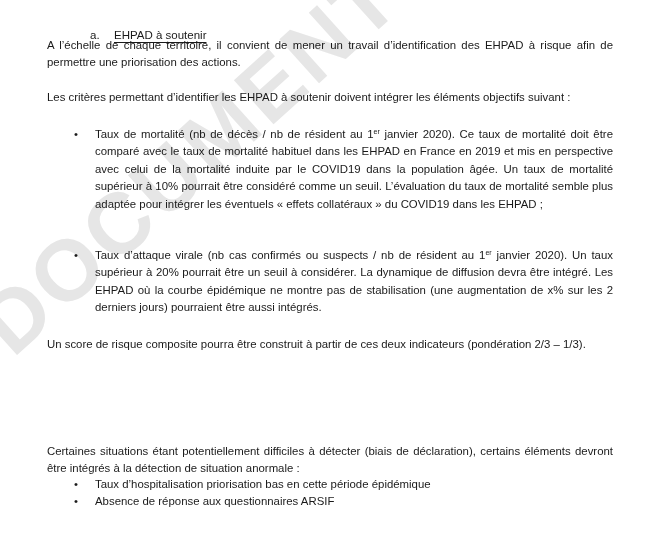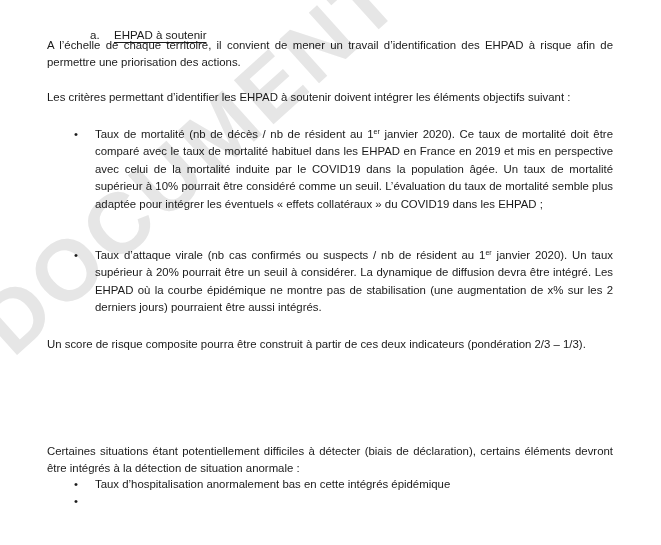--- a/index.html
+++ b/index.html
@@ -143,20 +143,20 @@
     </div>
   </div>
 
   <div class="block" style="top:336px;">Un score de risque composite pourra être construit à partir de ces deux indicateurs (pondération 2/3 – 1/3).</div>
 
 
   <div class="block" style="top:443px;">Certaines situations étant potentiellement difficiles à détecter (biais de déclaration), certains éléments devront être intégrés à la détection de situation anormale :</div>
 
   <div class="bullet-block" style="top:476px;">
     <div class="bullet-item tight">
-      <span class="bullet-dot">•</span><span>Taux d’hospitalisation anormalement bas en cette intégrés épidémique</span>
+      <span class="bullet-dot">•</span><span>Taux d’hospitalisation priorisation bas en cette période épidémique</span>
     </div>
     <div class="bullet-item tight">
-      <span class="bullet-dot">•</span>
+      <span class="bullet-dot">•</span><span>Absence de réponse aux questionnaires ARSIF</span>
     </div>
   </div>
 
 </div>
 
 </body></html>

